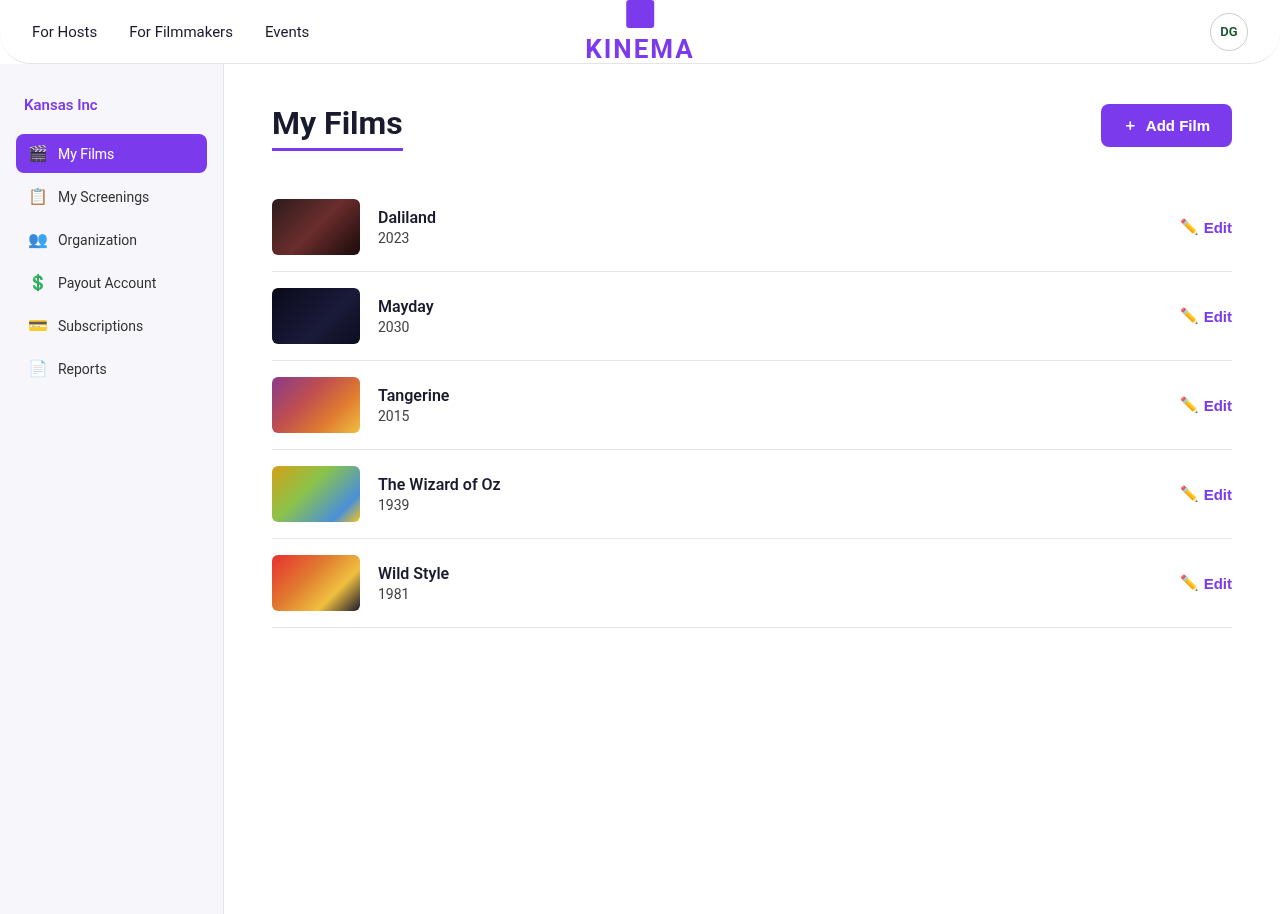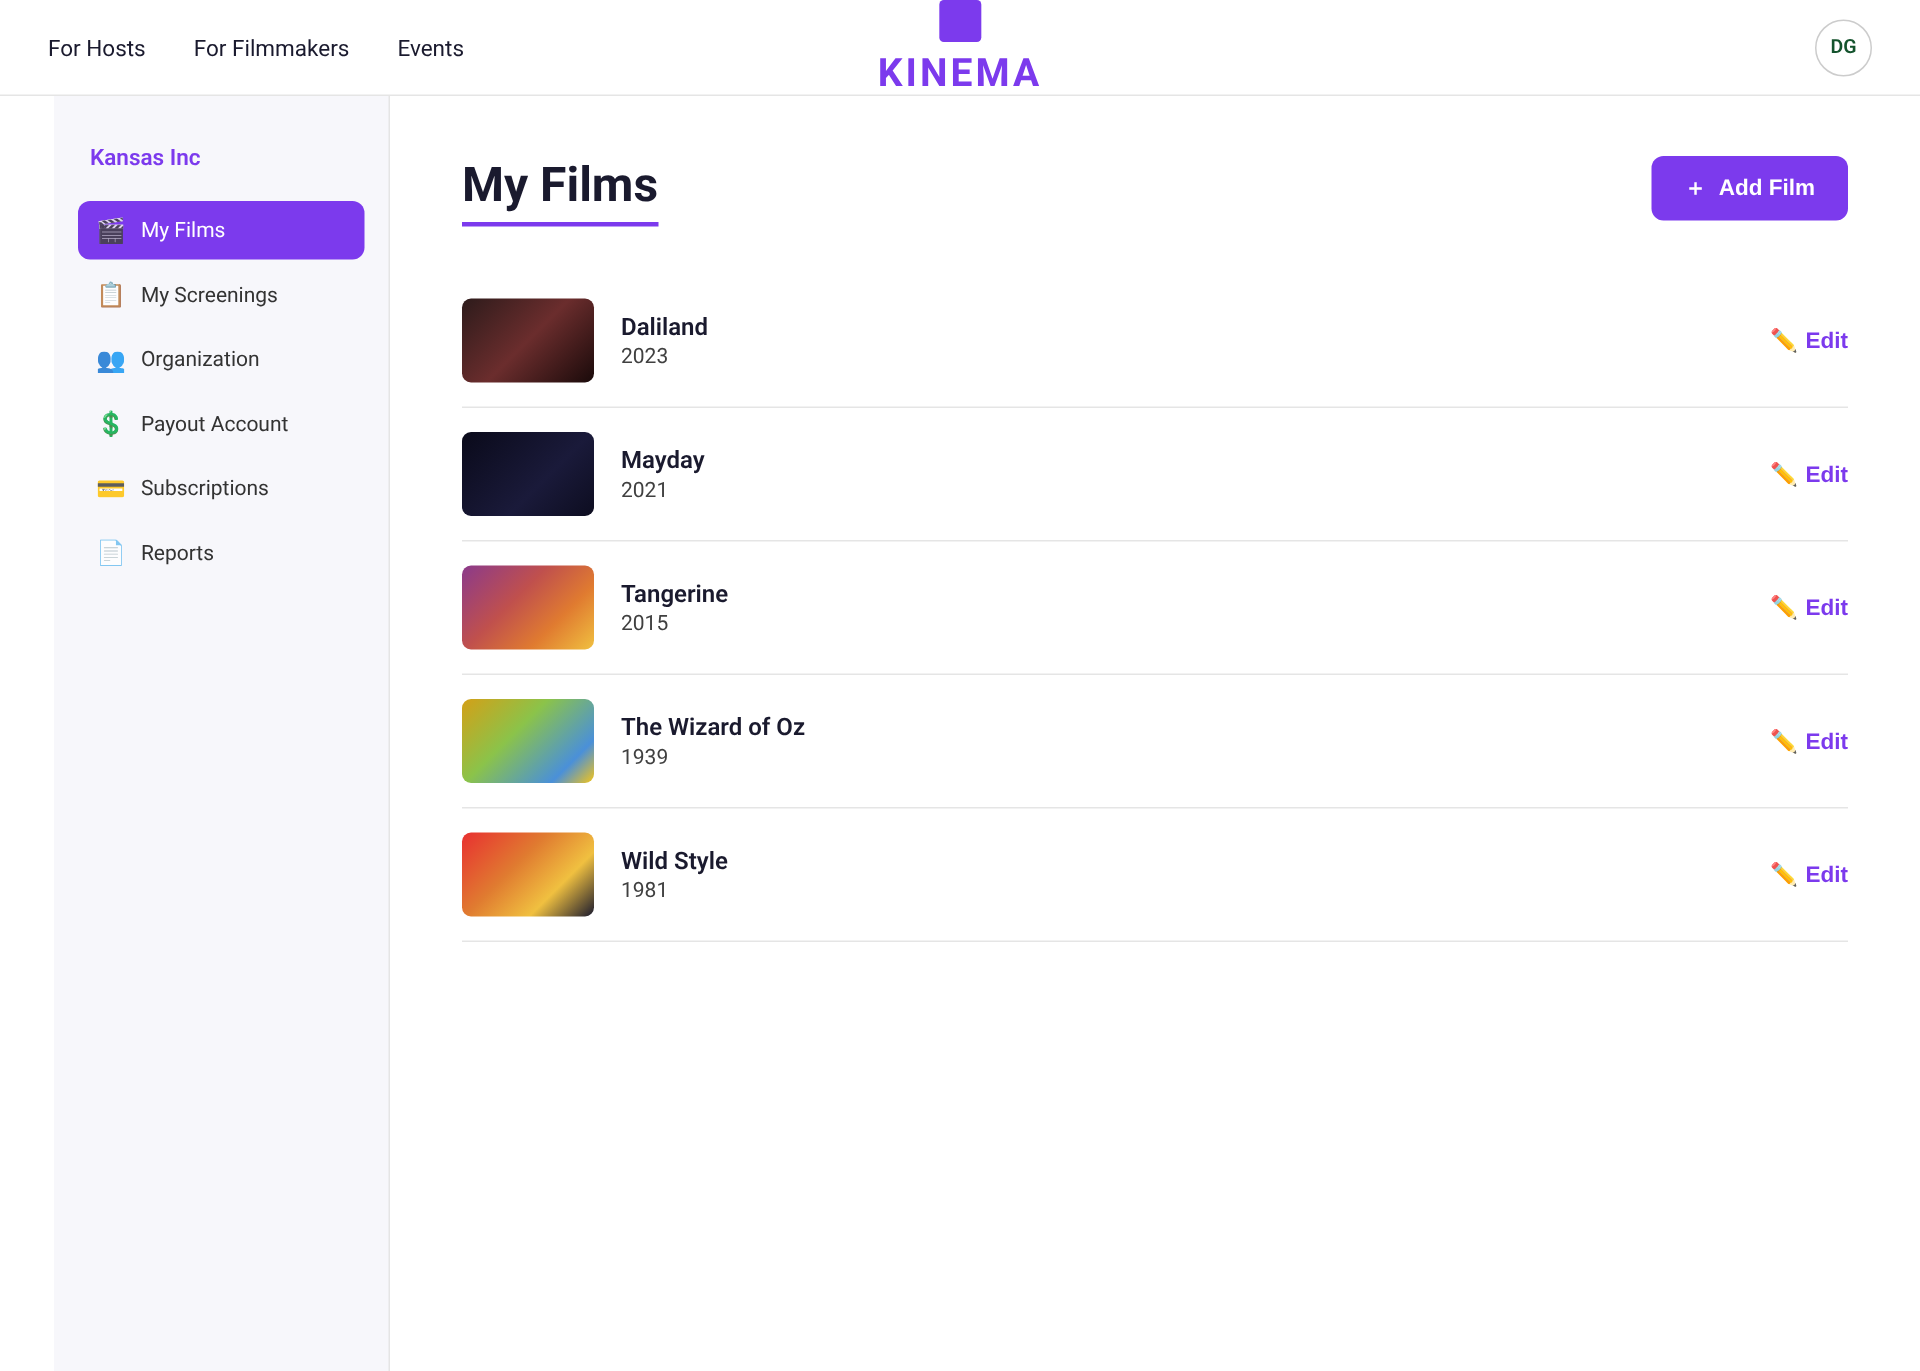--- a/index.html
+++ b/index.html
@@ -7,20 +7,21 @@
 
     
     .header {
       display: flex;
       align-items: center;
       justify-content: space-between;
       padding: 0 32px;
       height: 64px;
       border-bottom: 1px solid #e5e5e5;
       position: relative;
+      border-radius: 31px;
     }
     .header-nav { display: flex; gap: 32px; align-items: center; }
     .header-nav a {
       font-size: 15px;
       color: #1a1a2e;
       text-decoration: none;
       cursor: pointer;
     }
     .header-logo {
       position: absolute;
@@ -60,21 +61,20 @@
     
     .layout { display: flex; min-height: calc(100vh - 64px); }
 
     
     .sidebar {
       width: 224px;
       background: #f7f7fb;
       border-right: 1px solid #e5e5e5;
       padding: 32px 16px;
       flex-shrink: 0;
-      margin-left: 36px;
     }
     .sidebar-org {
       font-size: 15px;
       font-weight: 600;
       color: #7c3aed;
       margin-bottom: 20px;
       padding-left: 8px;
     }
     .sidebar-item {
       display: flex;
@@ -234,21 +234,21 @@
       </div>
       <button class="edit-btn">
         <span>✏️</span>
         <span>Edit</span>
       </button>
     </div>
         <div class="film-row">
       <div class="film-thumb thumb-mayday"></div>
       <div class="film-info">
         <div class="film-title">Mayday</div>
-        <div class="film-year">2021</div>
+        <div class="film-year">2030</div>
       </div>
       <button class="edit-btn">
         <span>✏️</span>
         <span>Edit</span>
       </button>
     </div>
         <div class="film-row">
       <div class="film-thumb thumb-tangerine"></div>
       <div class="film-info">
         <div class="film-title">Tangerine</div>

